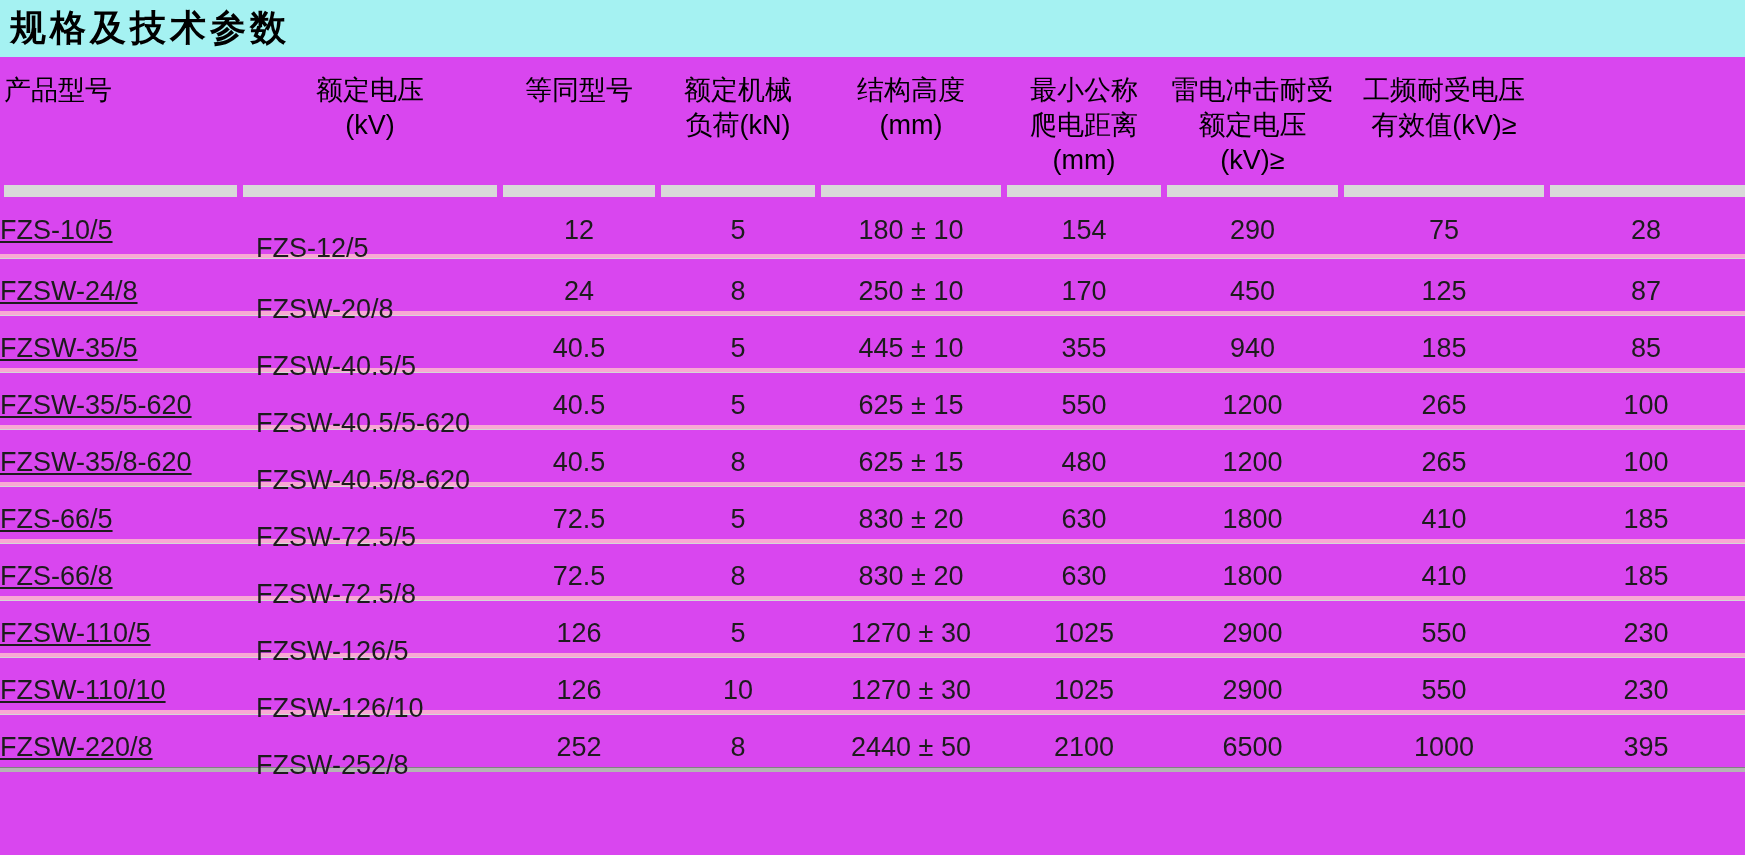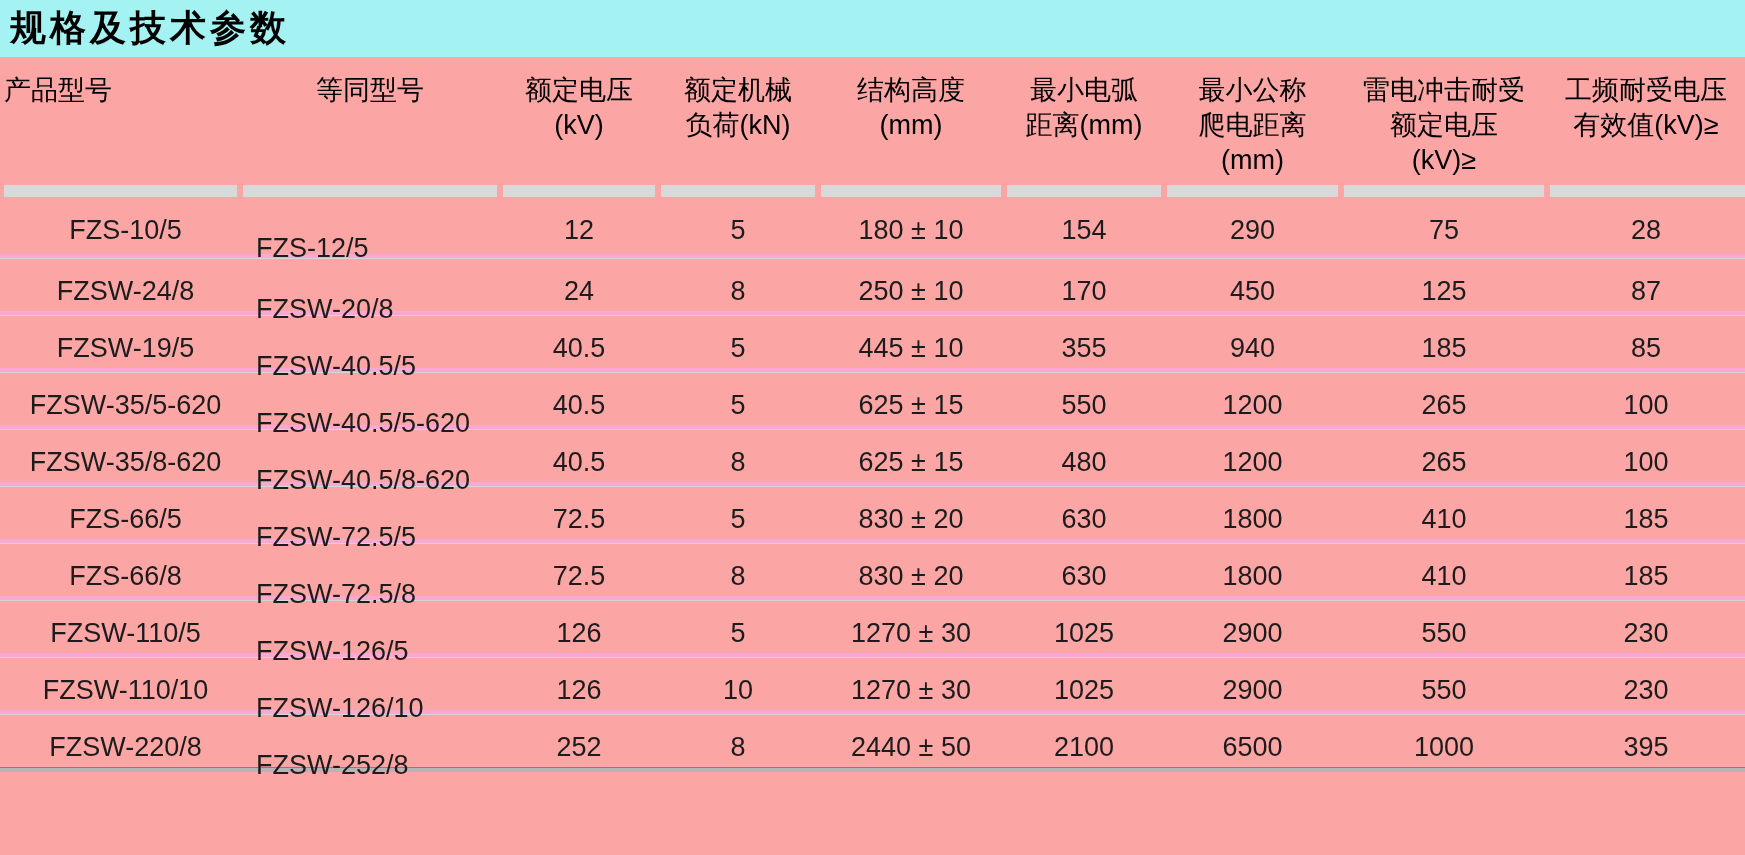--- a/index.html
+++ b/index.html
@@ -1,21 +1,21 @@
 <!DOCTYPE html>
 <html><head>
 <meta charset="utf-8">
 <style>
   html,body{margin:0;padding:0;background:#fff;}
   body{
     width:1745px;height:855px;
     font-family:"Liberation Sans","DejaVu Sans",sans-serif;
     color:#000;
   }
-  .page{width:1745px;height:855px;background:#fca5a5;overflow:hidden;}
+  .page{width:1745px;height:855px;background:#d946ef;overflow:hidden;}
 
   .title-bar{
     height:57px;background:#a5f2f2;
     display:flex;align-items:center;
   }
   .title-bar h1{
     margin:0;padding-left:10px;
     font-size:36px;font-weight:bold;letter-spacing:4px;color:#000;
   }
 
@@ -42,46 +42,44 @@
   .data-row{
     height:57px;align-items:center;
     font-size:27px;color:#1c1c1c;
     box-sizing:border-box;
   }
   .data-row + .data-row{
     border-top:4px solid #f9a8d4;
     box-shadow:inset 0 1px 0 #d6d6d6;
   }
   .dcell{text-align:center;}
-  .dcell.c0{text-align:center;padding-left:11px;}
+  .dcell.c0{text-align:left;padding-left:0;text-decoration:underline;}
   .dcell.c1{text-align:left;padding-left:16px;margin-top:36px;}
 
   .bottom-rule{
     height:4px;background:#b5b5b5;border-top:1px solid #818181;
   }
 </style>
 </head>
 <body>
 
 <div class="page">
   <header class="title-bar">
     <h1>规格及技术参数</h1>
   </header>
 
   <div class="grid header-row" id="header-row">
       <div class="hcell c0">产品型号</div>
-      <div class="hcell c1">等同型号</div>
       <div class="hcell c2">额定电压
 (kV)</div>
+      <div class="hcell c1">等同型号</div>
       <div class="hcell c3">额定机械
 负荷(kN)</div>
       <div class="hcell c4">结构高度
 (mm)</div>
-      <div class="hcell c5">最小电弧
-距离(mm)</div>
       <div class="hcell c6">最小公称
 爬电距离
 (mm)</div>
       <div class="hcell c7">雷电冲击耐受
 额定电压
 (kV)≥</div>
       <div class="hcell c8">工频耐受电压
 有效值(kV)≥</div>
     </div>
   <div class="grid bar-row" id="bar-row">
@@ -130,21 +128,21 @@
         <div class="dcell c1">FZSW-20/8</div>
         <div class="dcell c2">24</div>
         <div class="dcell c3">8</div>
         <div class="dcell c4">250 ± 10</div>
         <div class="dcell c5">170</div>
         <div class="dcell c6">450</div>
         <div class="dcell c7">125</div>
         <div class="dcell c8">87</div>
       </div>
       <div class="grid data-row">
-        <div class="dcell c0">FZSW-19/5</div>
+        <div class="dcell c0">FZSW-35/5</div>
         <div class="dcell c1">FZSW-40.5/5</div>
         <div class="dcell c2">40.5</div>
         <div class="dcell c3">5</div>
         <div class="dcell c4">445 ± 10</div>
         <div class="dcell c5">355</div>
         <div class="dcell c6">940</div>
         <div class="dcell c7">185</div>
         <div class="dcell c8">85</div>
       </div>
       <div class="grid data-row">

